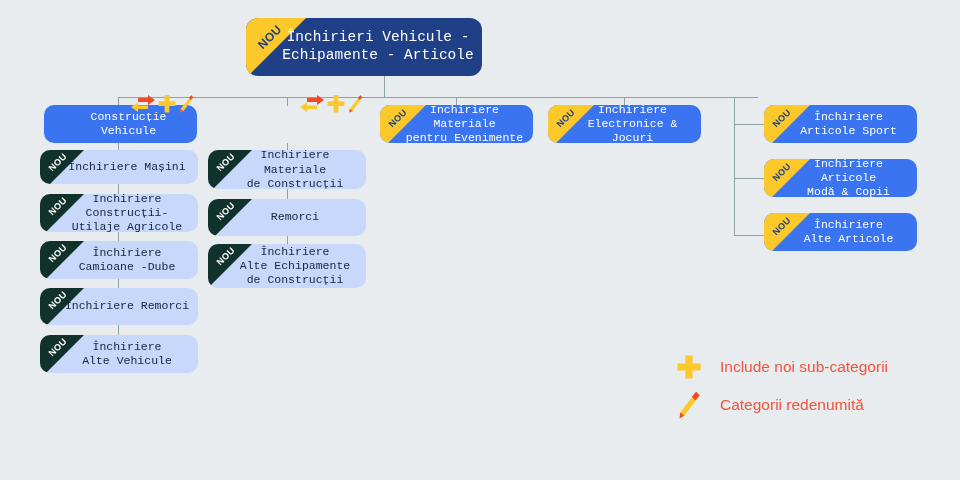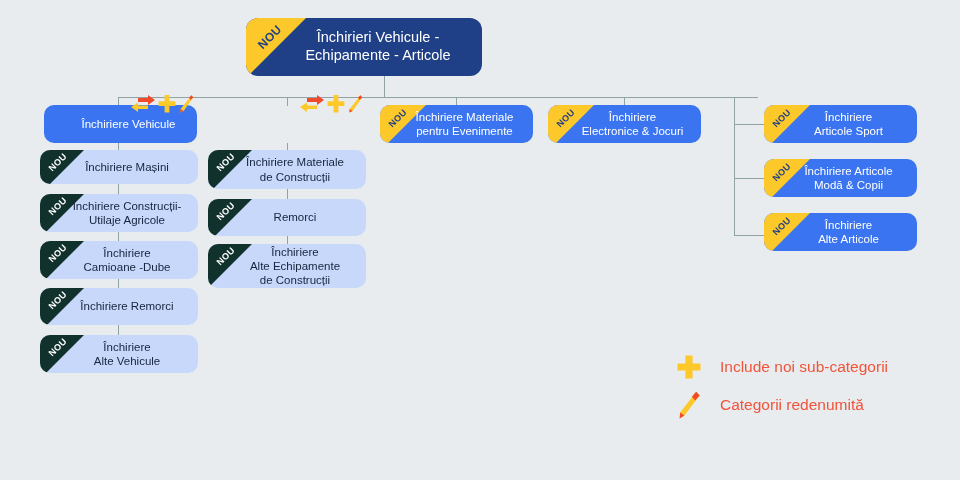--- a/index.html
+++ b/index.html
@@ -37,20 +37,21 @@
     justify-content: center;
     text-align: center;
     overflow: hidden;
     line-height: 1.22;
   }
   .node .label {
     position: relative;
     z-index: 3;
     padding: 0 6px 0 22px;
     white-space: pre-line;
+    font-family: Liberation Mono, monospace;
   }
 
   
   .node.root {
     background: #1f3f86;
     color: #ffffff;
     font-size: 14.5px;
     border-radius: 12px;
   }
   .node.root .label { padding-left: 34px; }
@@ -186,21 +187,21 @@
   <div class="node root" style="left:246px; top:18px; width:236px; height:58px;">
     <div class="ribbon yellow root-rib">
       <div class="tri"></div>
       <div class="txt">NOU</div>
     </div>
     <div class="label">Închirieri Vehicule -
 Echipamente - Articole</div>
   </div>
 
   <div class="node blue" style="left:44px; top:105px; width:153px; height:38px;">
-    <div class="label">Închiriere Vehicule</div>
+    <div class="label">Construcție Vehicule</div>
   </div>
 
 
   <div class="node blue" style="left:380px; top:105px; width:153px; height:38px;">
     <div class="ribbon yellow">
       <div class="tri"></div>
       <div class="txt">NOU</div>
     </div>
     <div class="label">Închiriere Materiale
 pentru Evenimente</div>

